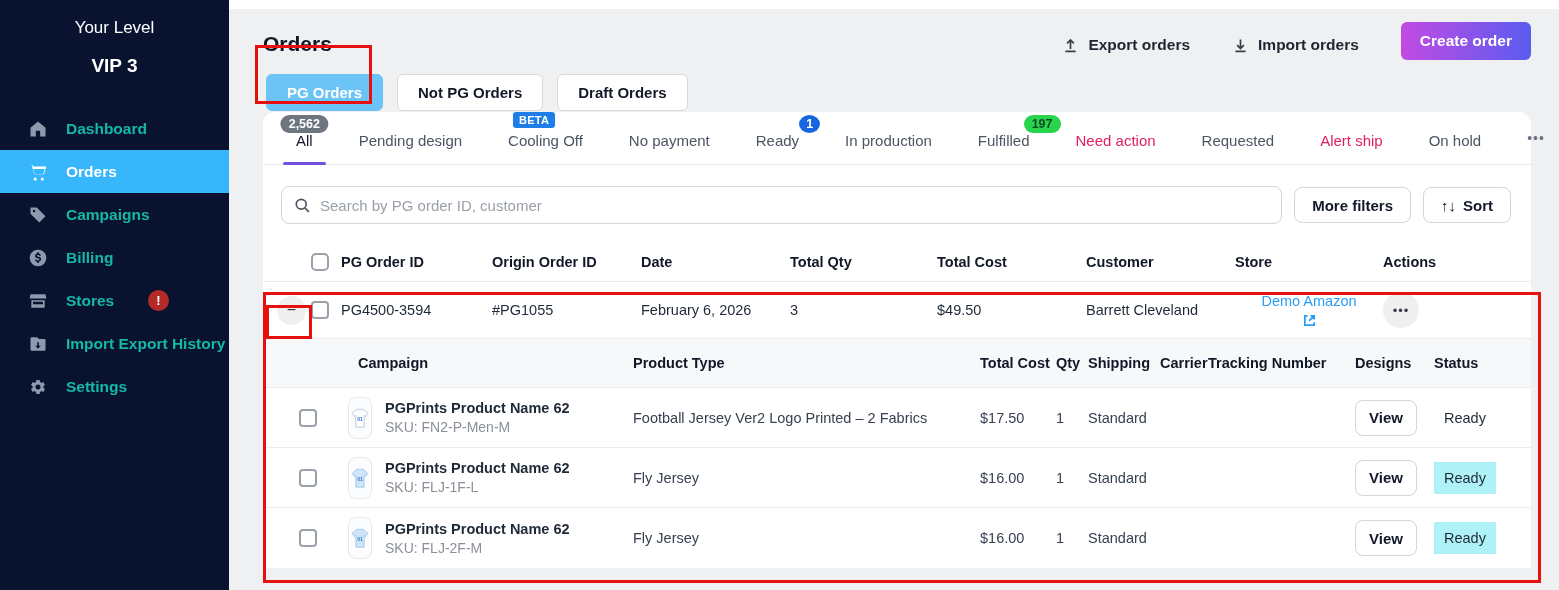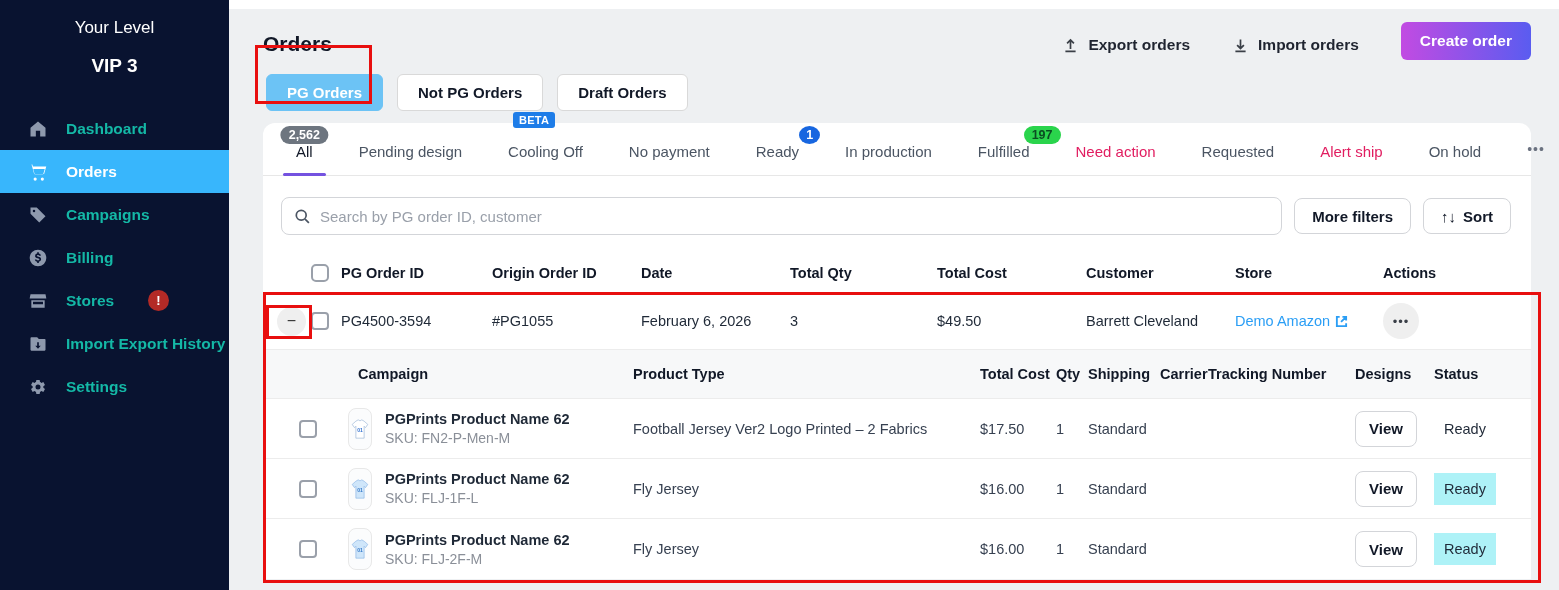--- a/index.html
+++ b/index.html
@@ -31,21 +31,21 @@
   .tool-link { display:flex; align-items:center; gap:9px; font-size:15.5px; font-weight:bold; color:#1f2430; cursor:pointer; margin-top:8px; }
   .tool-link svg { width:17px; height:17px; stroke:#3a3f47; stroke-width:2; fill:none; }
   .btn-create { background:linear-gradient(90deg,#c24be2,#5a5cf0); color:#fff; font-size:15.5px; font-weight:bold; border:none; border-radius:6px; padding:10px 19px; cursor:pointer; }
 
   .type-tabs { display:flex; gap:14px; padding-left:37px; margin-top:14px; }
   .type-tab { height:37px; border-radius:6px; font-size:15px; font-weight:bold; padding:0 20px; display:flex; align-items:center; cursor:pointer; position:relative; background:#fff; border:1px solid #d9d9d9; color:#111827; }
   .type-tab.active { background:#6cc3f5; border-color:#6cc3f5; color:#fff; }
   .beta-badge { position:absolute; top:-11px; right:-13px; background:#1e7de8; color:#fff; font-size:11px; font-weight:bold; padding:2px 6px; border-radius:3px; letter-spacing:.3px;margin-top:48px; }
 
   
-  .card { background:#fff; border-radius:12px 12px 0 0; margin:12px 28px 0 34px; width:1268px; }
+  .card { background:#fff; border-radius:12px 12px 0 0; margin:1px 28px 0 34px; width:1268px; }
 
   .status-tabs { display:flex; align-items:flex-end; border-bottom:1px solid #e7e7e7; padding:22px 10px 0 10px; height:53px; }
   .s-tab { position:relative; padding:0 23px 15px 23px; font-size:15px; color:#4b5563; cursor:pointer; white-space:nowrap; }
   .s-tab.active { color:#111827; }
   .s-tab.active::after { content:""; position:absolute; left:10px; right:10px; bottom:-1px; height:3px; background:#7452e0; border-radius:2px; }
   .s-tab.alert { color:#e11d60; }
   .s-badge { position:absolute; top:-17px; font-size:12.5px; font-weight:bold; border-radius:10px; padding:2px 8px; color:#fff; }
   .s-badge.gray  { background:#6d757f; left:50%; transform:translateX(-50%); }
   .s-badge.blue  { background:#1766e0; right:2px; padding:2px 7px; border-radius:50%; }
   .s-badge.green { background:#2ad44c; right:-8px; color:#0b4d22; }
@@ -58,21 +58,21 @@
   .search-box input::placeholder { color:#9aa0aa; }
   .btn-ghost { height:36px; border:1px solid #d3d5d9; background:#fff; border-radius:8px; font-size:15px; font-weight:bold; color:#111827; padding:0 17px; cursor:pointer; display:flex; align-items:center; gap:7px; font-family:inherit; }
 
   
   .grid-main { display:grid; grid-template-columns:34px 30px 151px 149px 149px 147px 149px 149px 148px 1fr; align-items:center; padding-left:14px; }
   .t-head { height:40px; border-bottom:1px solid #ececec; font-weight:bold; font-size:14.5px; color:#111827; }
   .order-row { height:56px; font-size:14.5px; color:#1f2937; }
 
   .chk { width:18px; height:18px; border:2px solid #9aa0aa; border-radius:4px; background:#fff; cursor:pointer; }
   .collapse-btn { width:29px; height:29px; border-radius:50%; background:#efefef; border:none; font-size:16px; color:#333; cursor:pointer; line-height:1; }
-  .store-link { color:#2b9ef5; cursor:pointer; display:inline-flex; align-items:center; gap:5px; }
+  .store-link { color:#2b9ef5; cursor:pointer; display:inline-flex; align-items:center; gap:5px;flex-direction:column; }
   .store-link svg { width:13px; height:13px; stroke:#2b9ef5; stroke-width:2; fill:none; }
   .dots-btn { width:36px; height:36px; border-radius:50%; background:#efefef; border:none; color:#3a3f47; font-size:13px; letter-spacing:1px; cursor:pointer; }
 
   
   .grid-sub { display:grid; grid-template-columns:30px 304px 347px 76px 32px 72px 48px 147px 79px 1fr; align-items:center; padding-left:36px; }
   .sub-head { height:50px; background:#f7f8f9; border-top:1px solid #ececec; border-bottom:1px solid #ececec; font-weight:bold; font-size:14.5px; color:#111827; }
   .sub-head .c-campaign { padding-left:29px; }
   .sub-row { height:60px; border-bottom:1px solid #ececec; font-size:14.5px; color:#374151; }
   .sub-row:last-child { border-bottom:none; }
   .campaign-cell { display:flex; align-items:center; gap:13px; padding-left:19px; }

